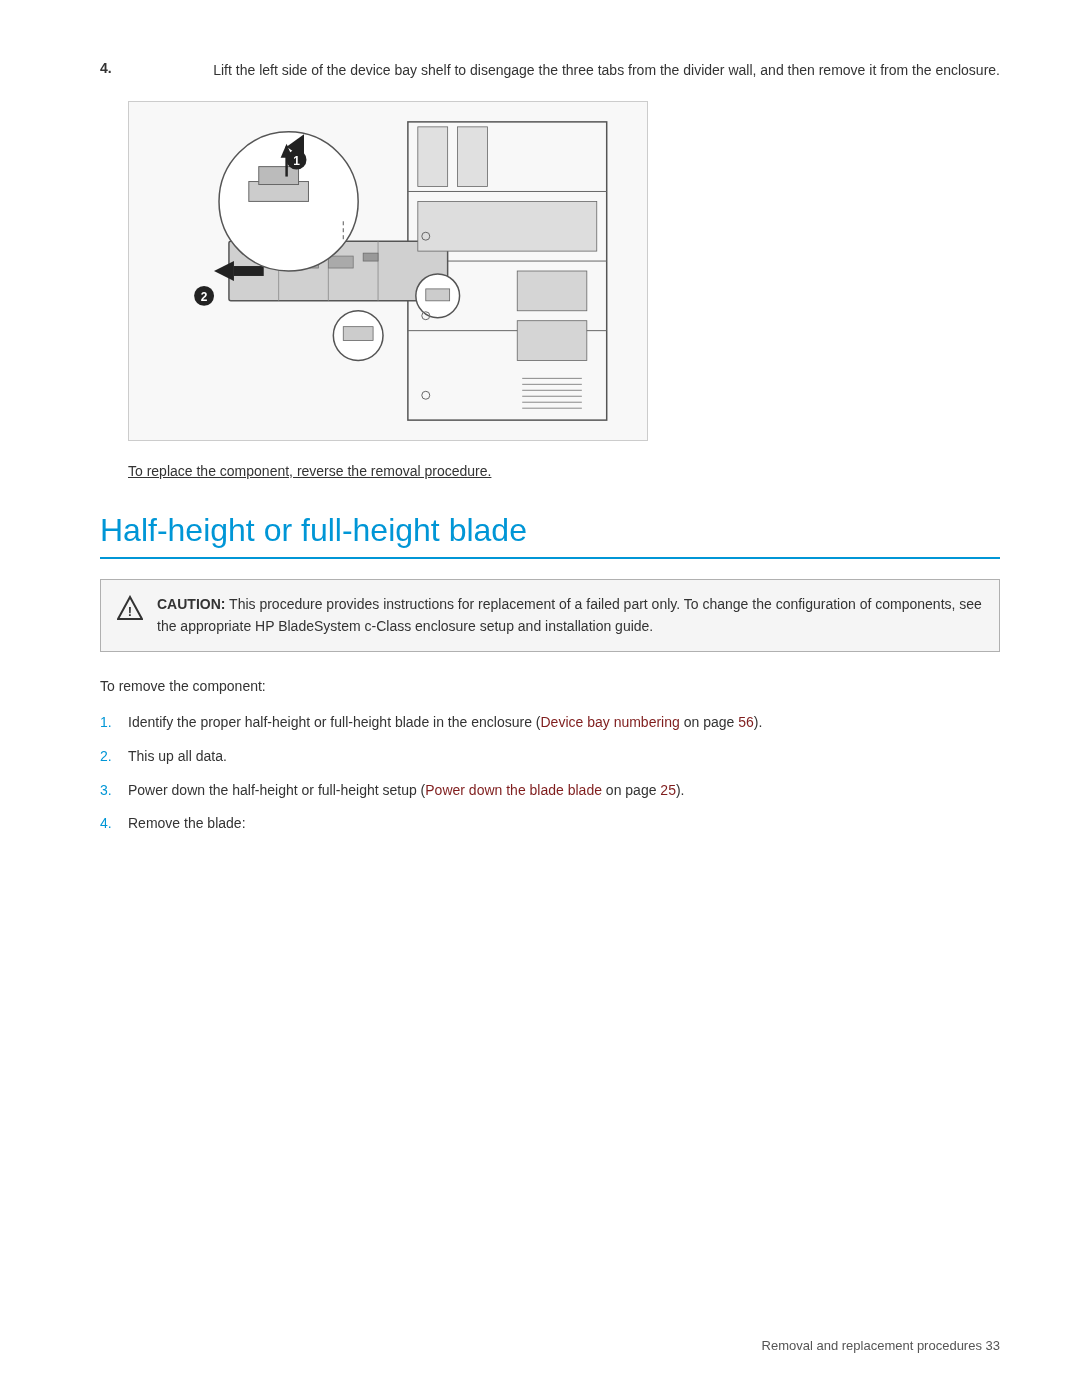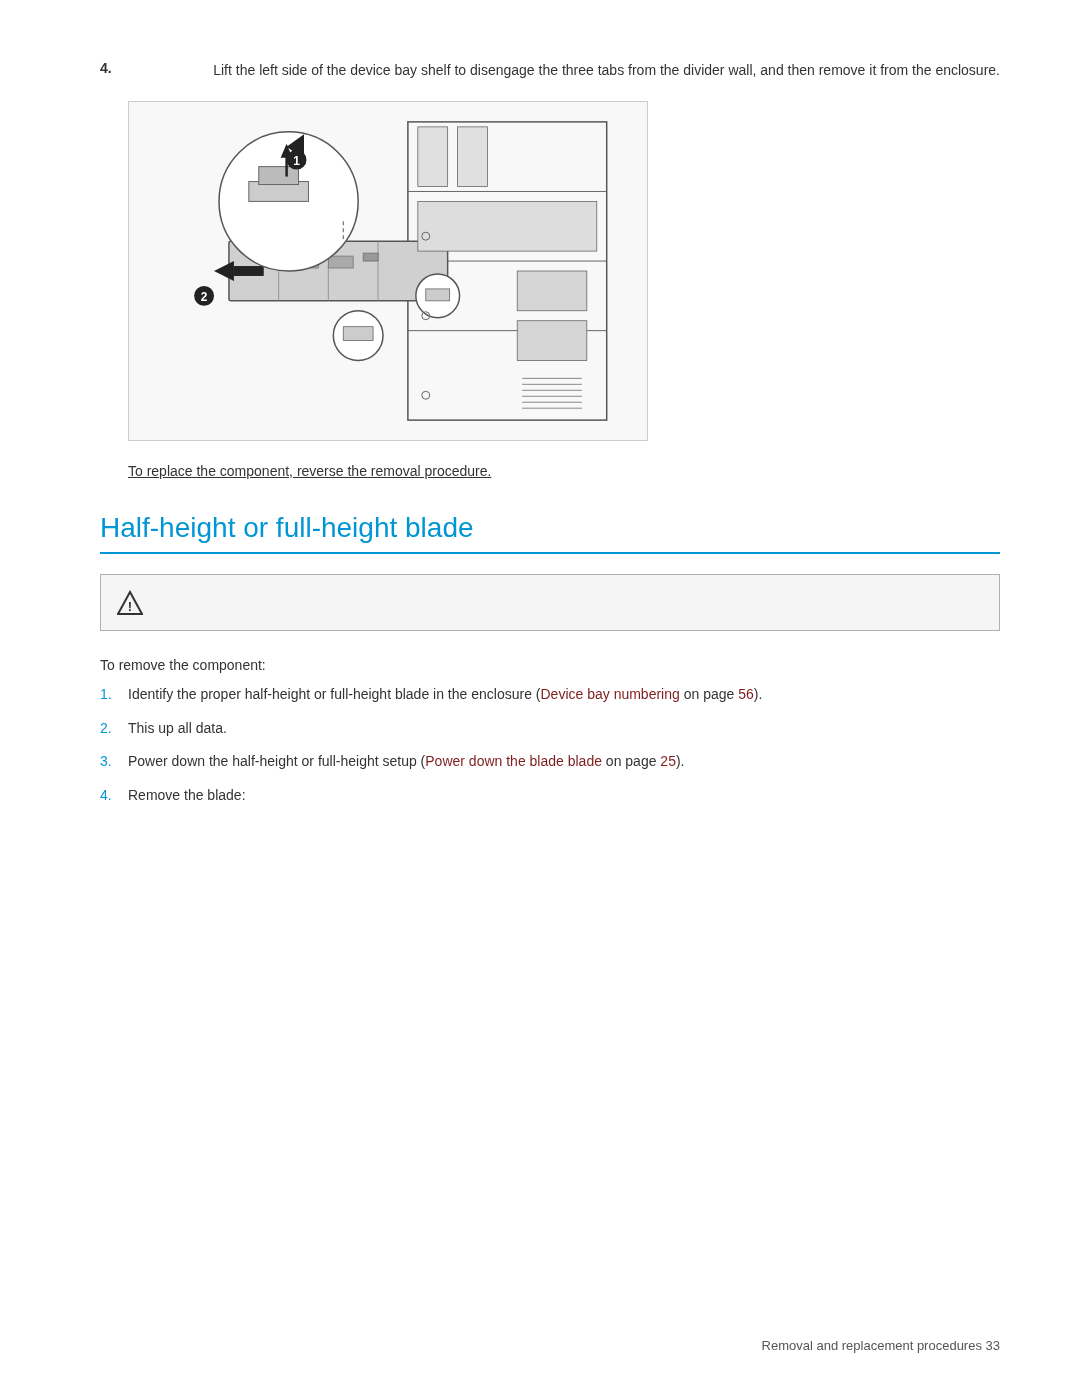--- a/index.html
+++ b/index.html
@@ -54,21 +54,21 @@
     }
 
     .replace-note {
       margin: 0 0 30px 28px;
       line-height: 1.5;
       color: #333;
       text-decoration: underline;
     }
 
     .section-heading {
-      font-size: 28px;
+      font-size: 32px;
       font-weight: normal;
       color: #0096d6;
       border-bottom: 2px solid #0096d6;
       padding-bottom: 8px;
       margin-bottom: 20px;
     }
 
     .caution-box {
       display: flex;
       align-items: flex-start;
@@ -89,21 +89,21 @@
     .caution-text {
       line-height: 1.55;
       color: #333;
     }
 
     .caution-label {
       font-weight: bold;
     }
 
     .to-remove {
-      margin-bottom: 8px;
+      margin-bottom: 15px;
       line-height: 1.5;
     }
 
     .ordered-list {
       list-style: none;
       padding: 0;
       margin: 0;
     }
 
     .ordered-list li {
@@ -225,20 +225,24 @@
 <p class="replace-note">To replace the component, reverse the removal procedure.</p>
 
 <h2 class="section-heading">Half-height or full-height blade</h2>
 
 <div class="caution-box">
 
   <svg class="caution-icon" viewBox="0 0 26 26" xmlns="http://www.w3.org/2000/svg">
     <polygon points="13,2 25,24 1,24" fill="none" stroke="#333" stroke-width="2"></polygon>
     <text x="13" y="21" text-anchor="middle" font-size="13" font-weight="bold" fill="#333">!</text>
   </svg>
+  <span class="caution-text">
+    <span class="caution-label">CAUTION:</span>
+    <span>This procedure provides instructions for replacement of a failed part only. To change the configuration of components, see the appropriate HP BladeSystem c-Class enclosure setup and installation guide.</span>
+  </span>
 </div>
 
 <p class="to-remove">To remove the component:</p>
 
 <ol class="ordered-list">
 
   <li>
     <span class="list-num">1.</span>
     <span class="list-content">
       <span>Identify the proper half-height or full-height blade in the enclosure (</span><a class="link-blue" href="#">Device bay numbering</a><span> on page </span><a class="link-blue" href="#">56</a><span>).</span>

